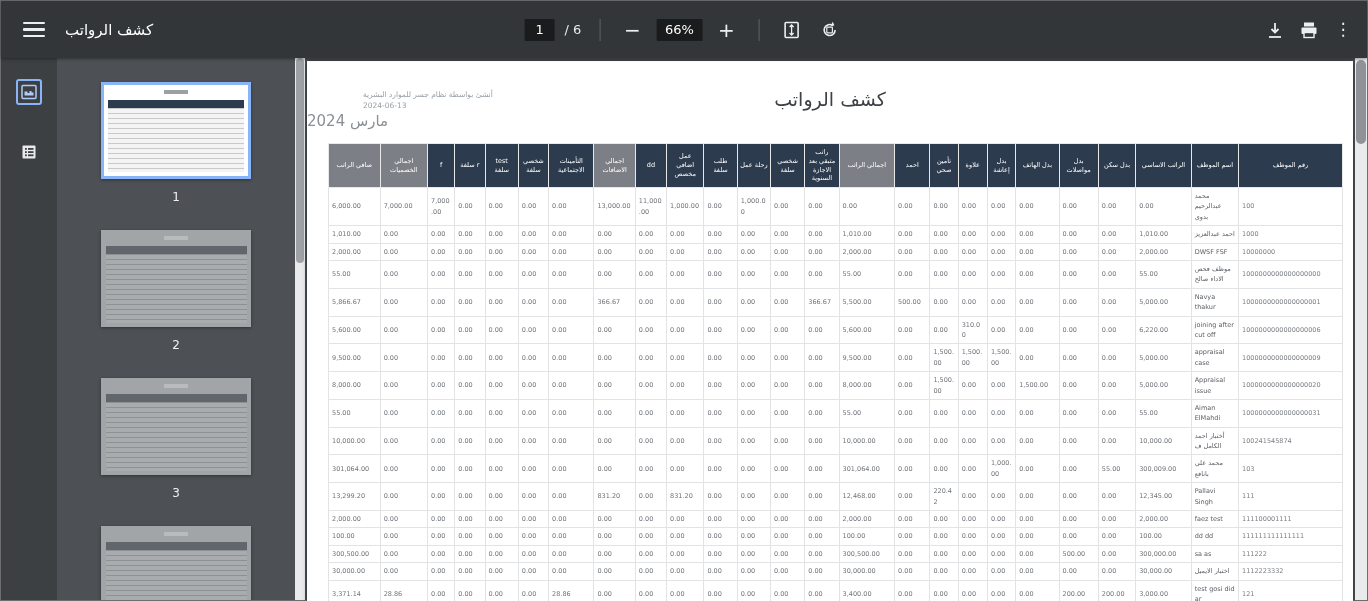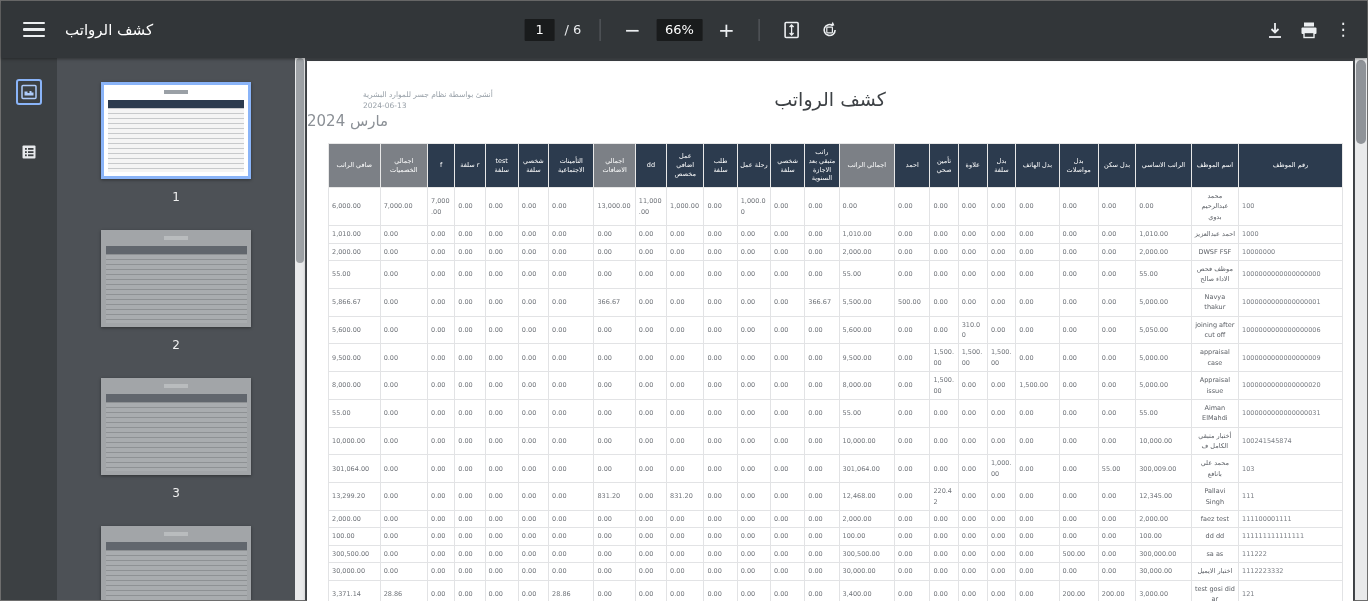--- a/index.html
+++ b/index.html
@@ -49,21 +49,21 @@
 
   .gen-note { position:absolute; top:28px; left:56px; direction:rtl; text-align:left; font-size:7.5px; color:#98a0a8; line-height:1.5; }
   .doc-title { padding-top:27px; text-align:center; font-size:19px; color:#3d4145; }
   .doc-subtitle { text-align:left; font-size:15px; color:#8b9096; margin-top:2px; }
 
   table.salary { border-collapse:collapse; table-layout:fixed; margin:13px 10px 0 21px; width:calc(100% - 31px); direction:rtl; }
   table.salary th { background:#2c3b4e; color:#ffffff; font-weight:normal; font-size:6.5px; line-height:1.35; padding:4px 2px; border:1px solid #e8e8e8; text-align:center; vertical-align:middle; }
   table.salary th.gray { background:#7c8086; }
   table.salary td { font-size:6.5px; color:#70747a; padding:3px 3px; border:1px solid #e2e3e5; border-top:1px solid #d5d7d9; text-align:left; vertical-align:middle; line-height:1.6; background:#fff; word-wrap:break-word; }
   table.salary td.c-num { color:#7a7e84; }
-  table.salary td.c-name { text-align:center; color:#5d6167; }
+  table.salary td.c-name { color:#5d6167; }
 
   .v-scroll { width:12px; flex:0 0 12px; background:#e9eaeb; position:relative; }
   .v-scroll .thumb { position:absolute; top:2px; left:1px; width:10px; height:84px; background:#8f9398; border-radius:5px; }
 </style>
 </head>
 <body>
 
 <div class="window">
 
   <div class="toolbar">
@@ -219,21 +219,21 @@
               <col style="width: 5.1%;">
             </colgroup>
             <thead>
               <tr>
                 <th>رقم الموظف</th>
                 <th>اسم الموظف</th>
                 <th>الراتب الاساسي</th>
                 <th>بدل سكن</th>
                 <th>بدل مواصلات</th>
                 <th>بدل الهاتف</th>
-                <th>بدل سلفة</th>
+                <th>بدل إعاشة</th>
                 <th>علاوة</th>
                 <th>تأمين صحي</th>
                 <th>احمد</th>
                 <th class="gray">اجمالي الراتب</th>
                 <th>راتب متبقي بعد الاجازة السنوية</th>
                 <th>شخصي سلفة</th>
                 <th>رحلة عمل</th>
                 <th>طلب سلفة</th>
                 <th>عمل اضافي مخصص</th>
                 <th>dd</th>
@@ -379,21 +379,21 @@
                 <td class="">0.00</td>
                 <td class="">0.00</td>
                 <td class="">0.00</td>
                 <td class="">0.00</td>
                 <td class="">0.00</td>
                 <td class="">5,866.67</td>
               </tr>
               <tr>
                 <td class="c-num">1000000000000000006</td>
                 <td class="c-name">joining after cut off</td>
-                <td class="">5,050.00</td>
+                <td class="">6,220.00</td>
                 <td class="">0.00</td>
                 <td class="">0.00</td>
                 <td class="">0.00</td>
                 <td class="">0.00</td>
                 <td class="">310.00</td>
                 <td class="">0.00</td>
                 <td class="">0.00</td>
                 <td class="">5,600.00</td>
                 <td class="">0.00</td>
                 <td class="">0.00</td>
@@ -486,21 +486,21 @@
                 <td class="">0.00</td>
                 <td class="">0.00</td>
                 <td class="">0.00</td>
                 <td class="">0.00</td>
                 <td class="">0.00</td>
                 <td class="">0.00</td>
                 <td class="">55.00</td>
               </tr>
               <tr>
                 <td class="c-num">100241545874</td>
-                <td class="c-name">أختبار متبقي الكامل ف</td>
+                <td class="c-name">أختبار احمد الكامل ف</td>
                 <td class="">10,000.00</td>
                 <td class="">0.00</td>
                 <td class="">0.00</td>
                 <td class="">0.00</td>
                 <td class="">0.00</td>
                 <td class="">0.00</td>
                 <td class="">0.00</td>
                 <td class="">0.00</td>
                 <td class="">10,000.00</td>
                 <td class="">0.00</td>

